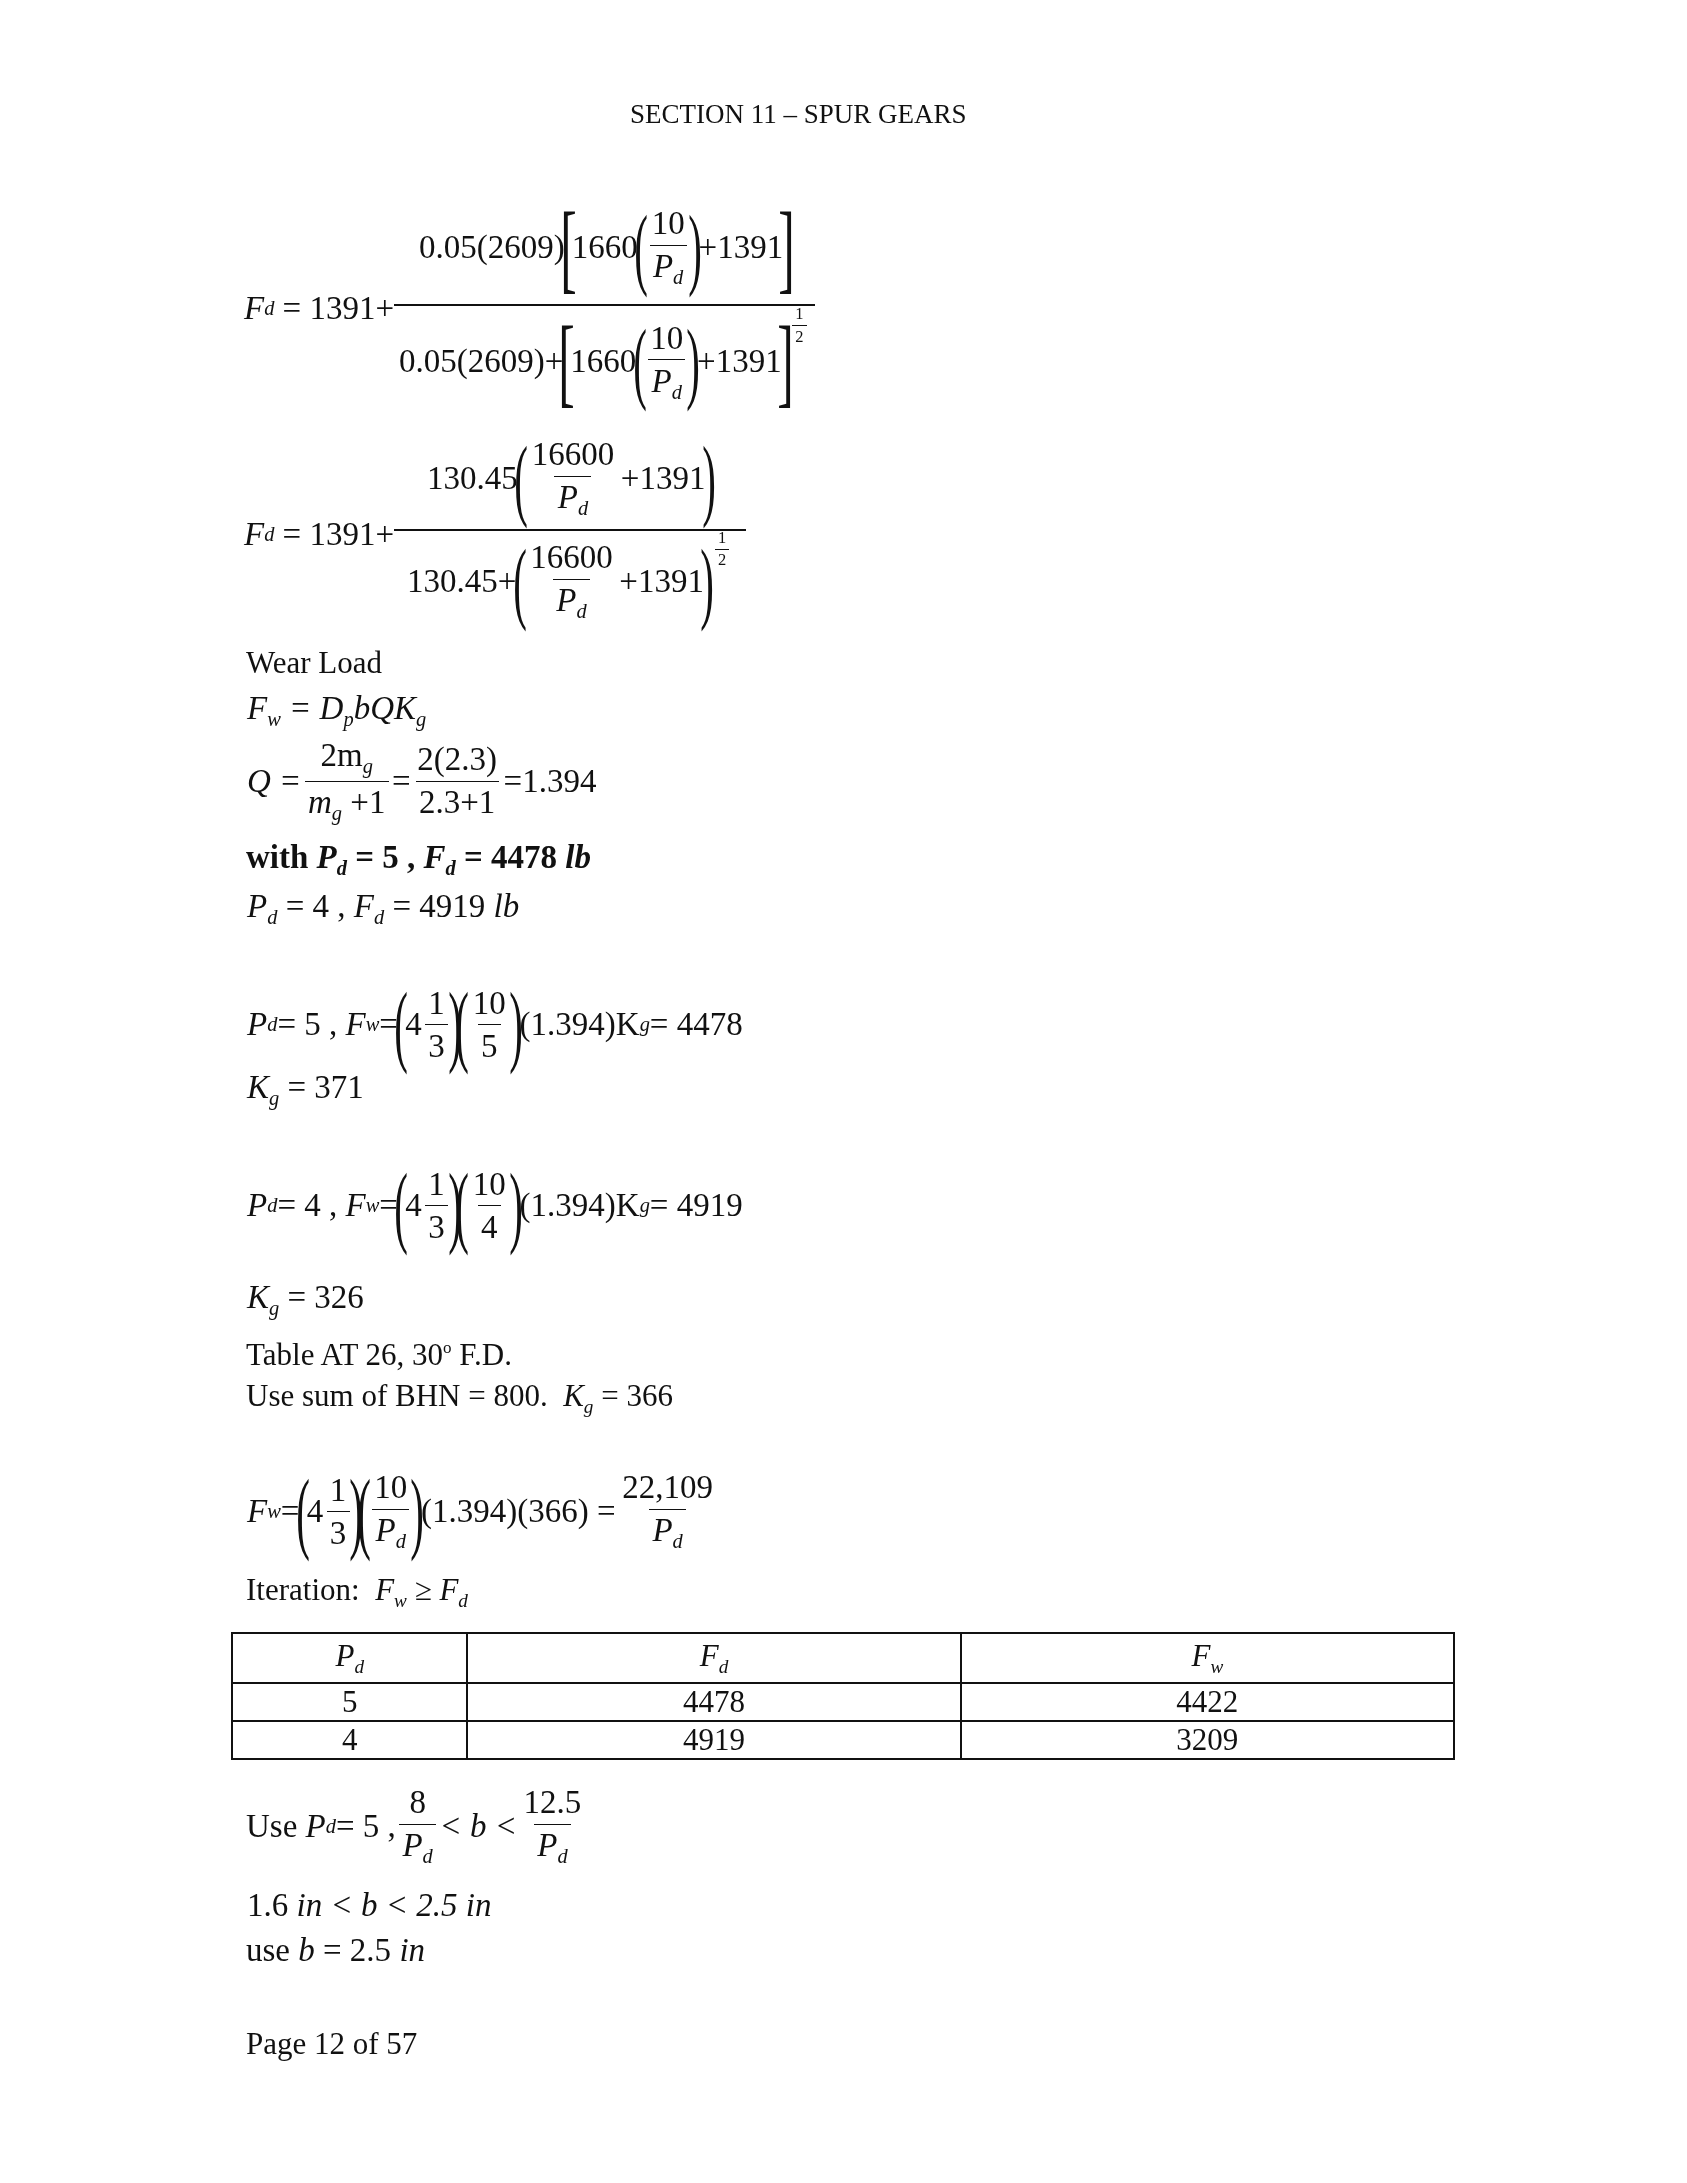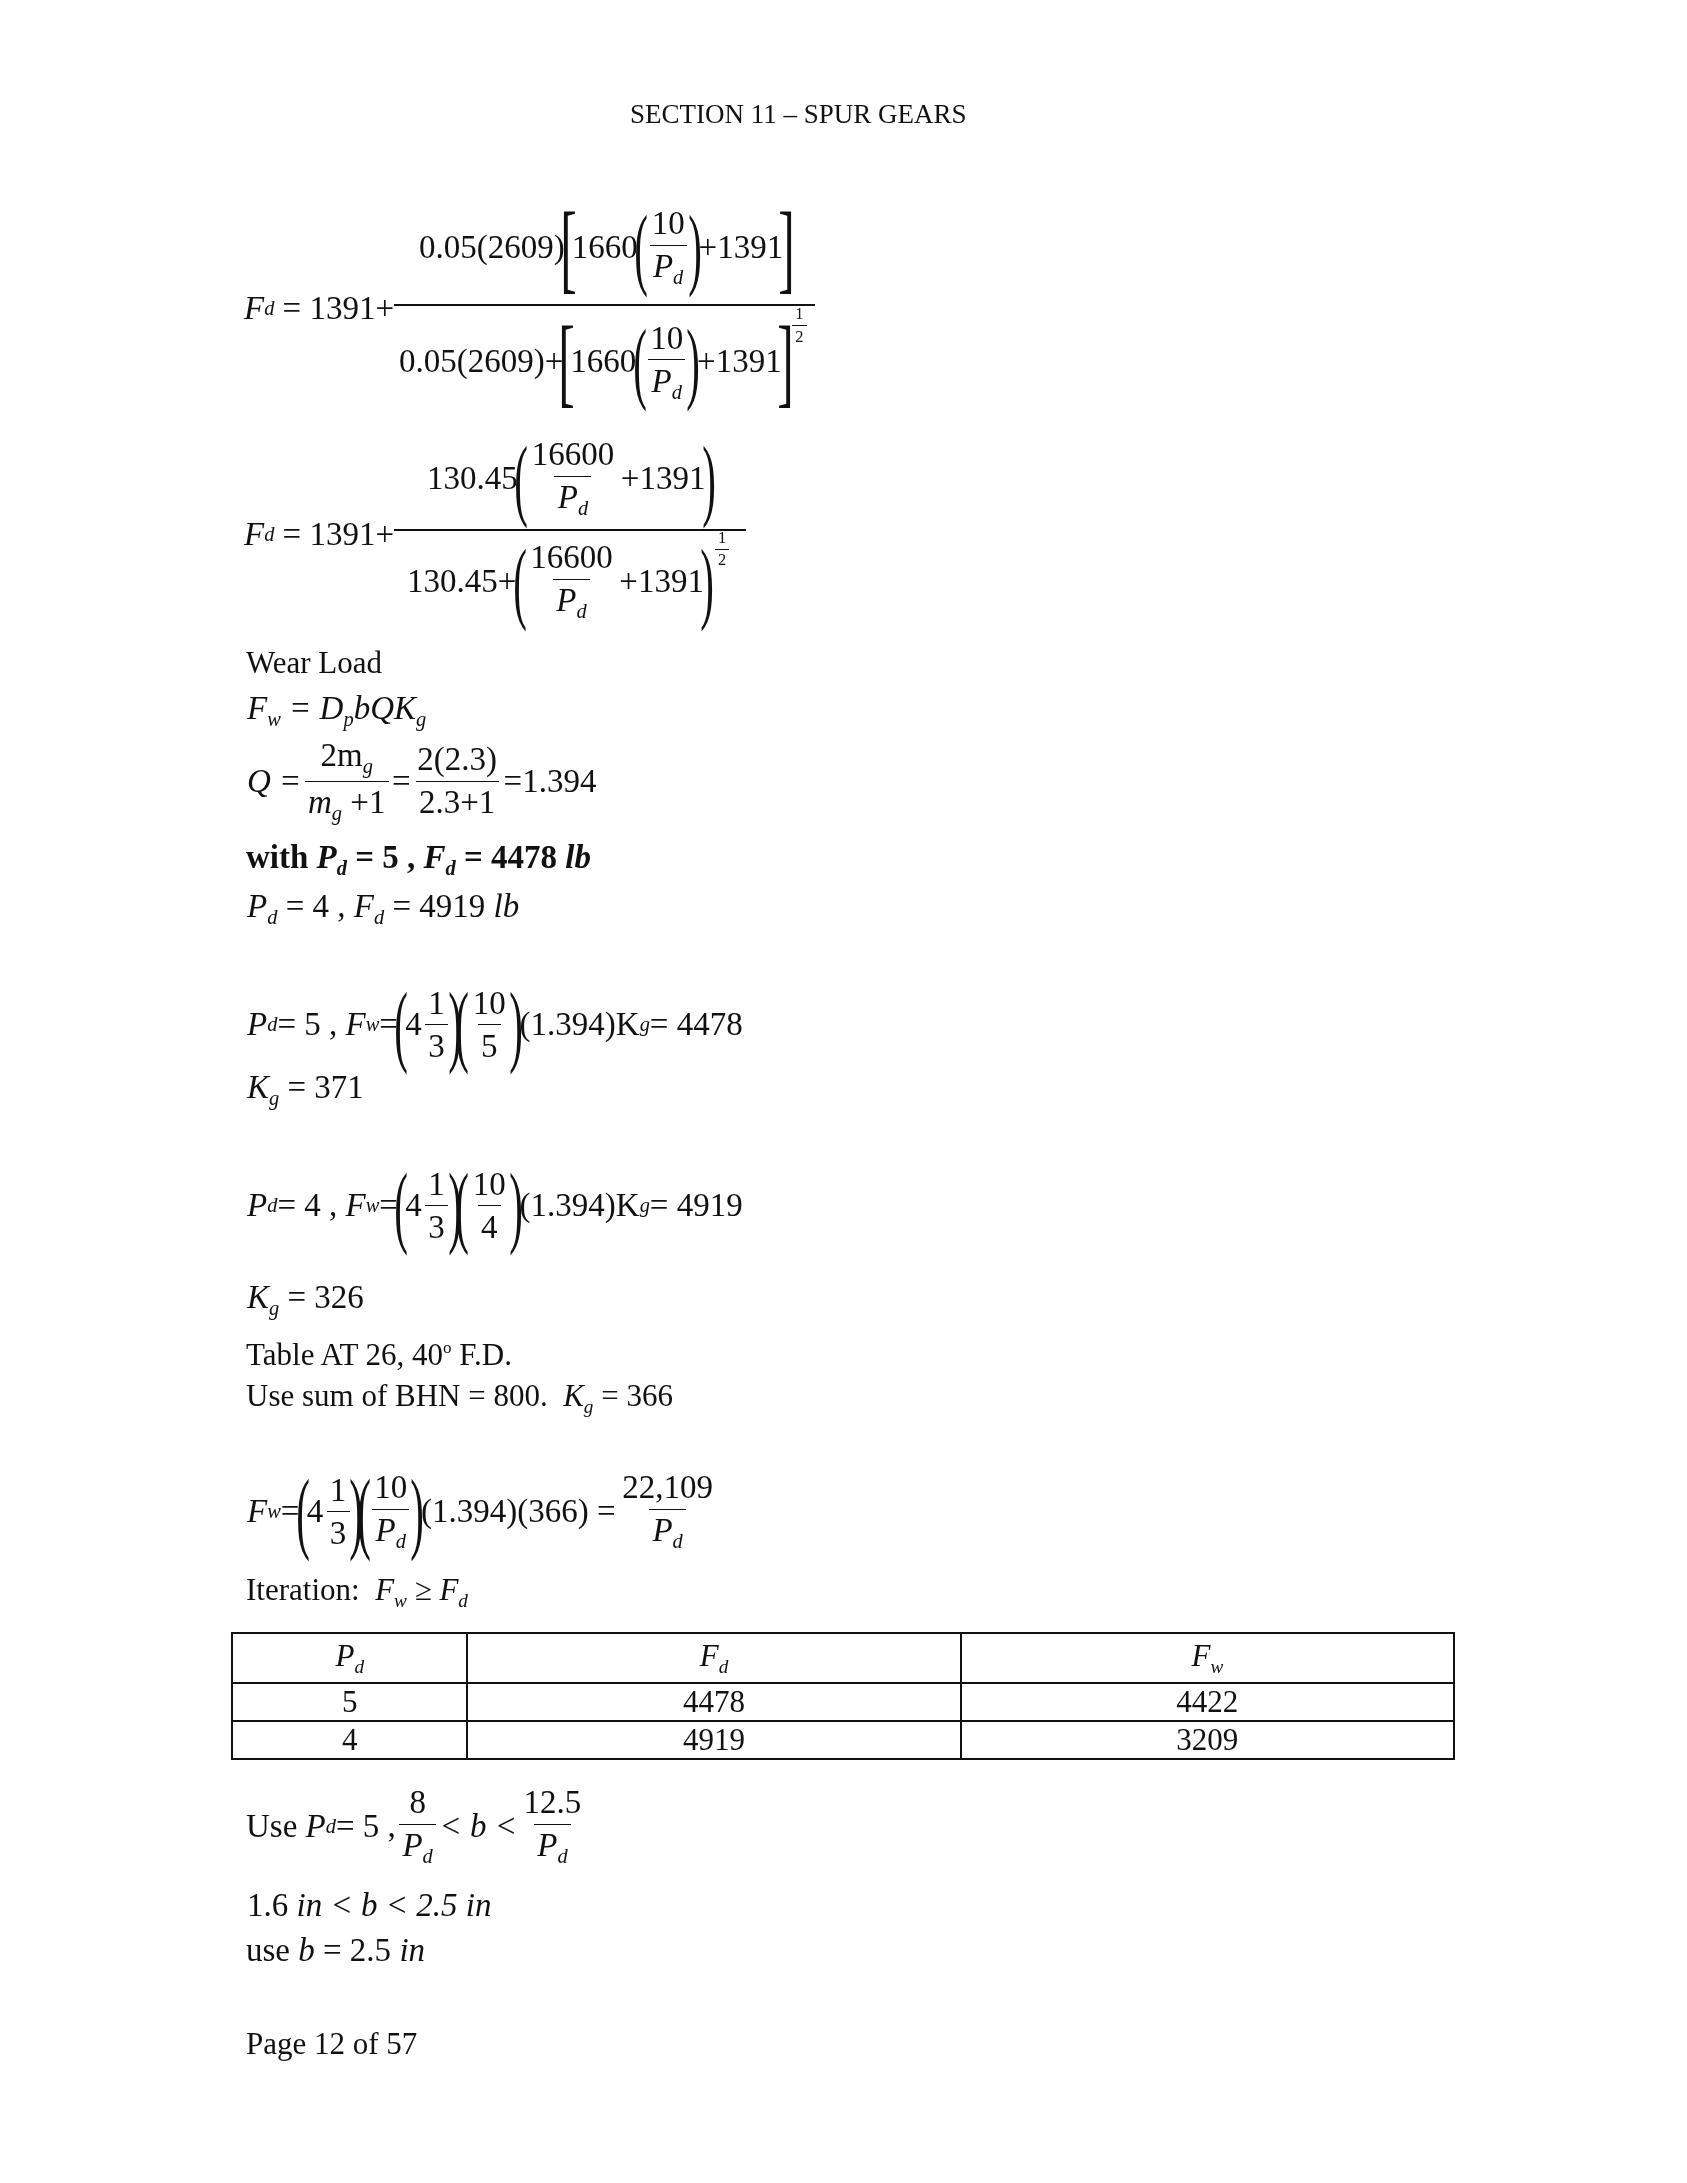--- a/index.html
+++ b/index.html
@@ -181,21 +181,21 @@
         <span class="den">4</span>
       </span><span class="big-paren">)</span>
     <span>(1.394)K</span><sub>g</sub><span> = 4919</span>
   </div>
 </div>
 <div class="abs m" style="left:247px;top:1251px;margin-top:28px;">
   <i>K</i><sub>g</sub><span> = 326</span>
 </div>
 
 <div class="abs txt" style="left:246px;top:1339px;">
-  <span>Table AT 26, 40</span><sup>o</sup><span> F.D.</span>
+  <span>Table AT 26, 30</span><sup>o</sup><span> F.D.</span>
 </div>
 <div class="abs txt" style="left:246px;top:1380px;">
   <span>Use sum of BHN = 800.</span>&nbsp;
   <i>K</i><sub>g</sub><span> = 366</span>
 </div>
 
 <div class="abs m" style="left:247px;top:1466px;">
   <div class="row">
     <i>F</i>
       <sub>w</sub>

